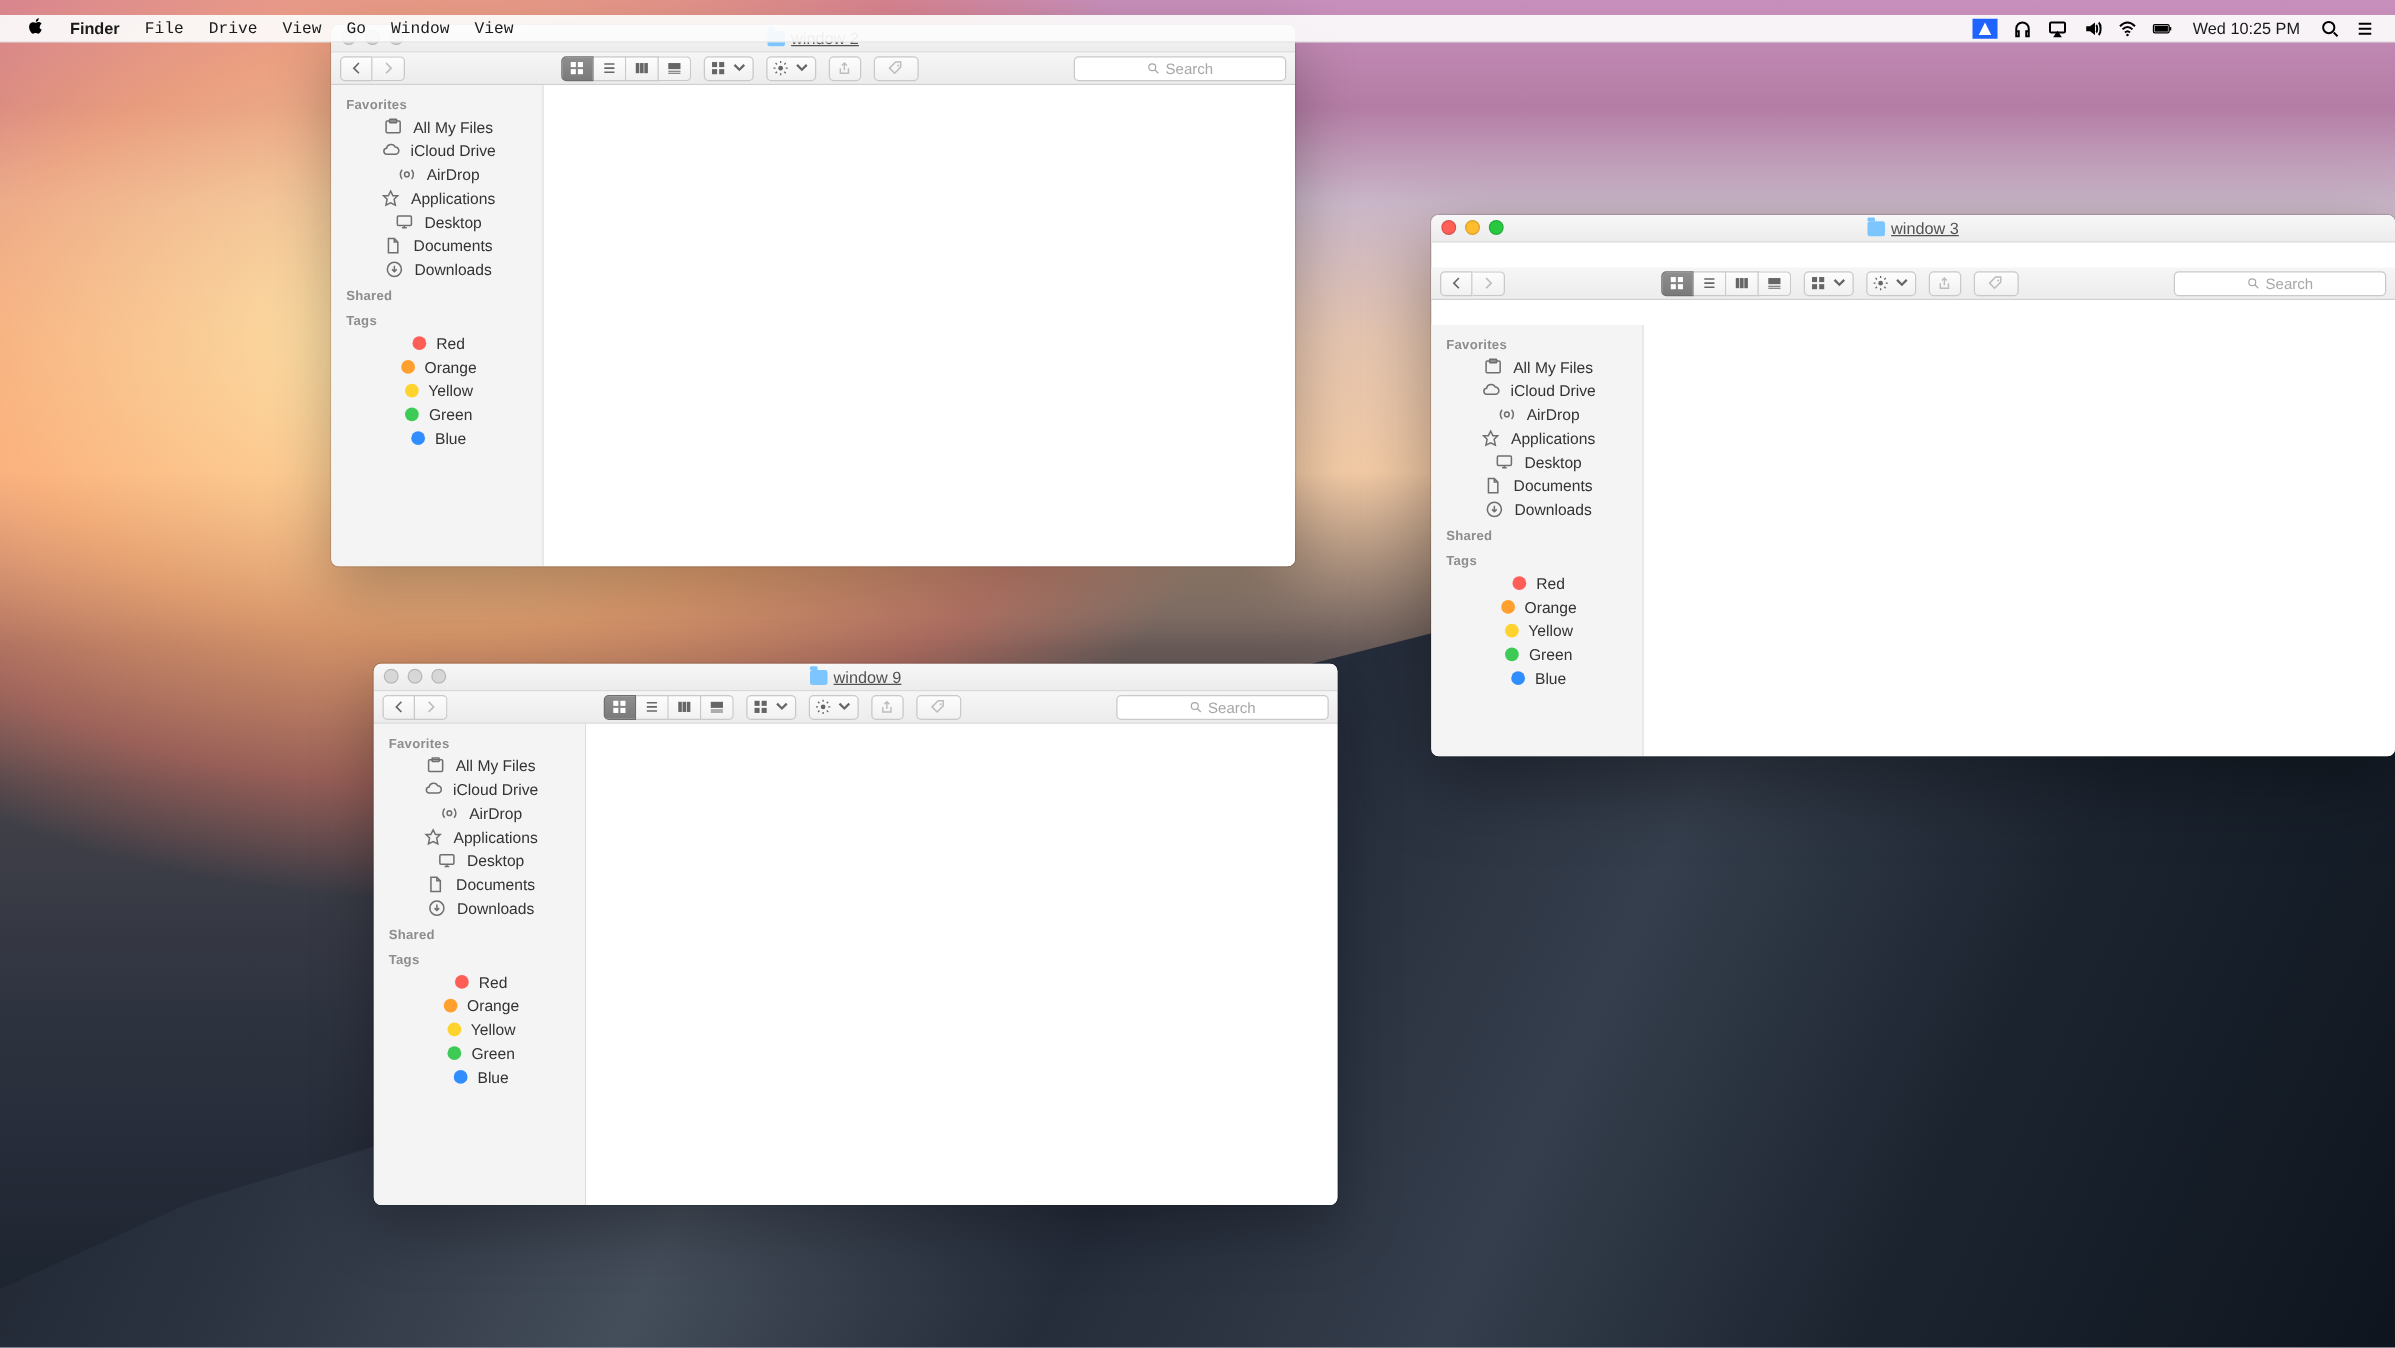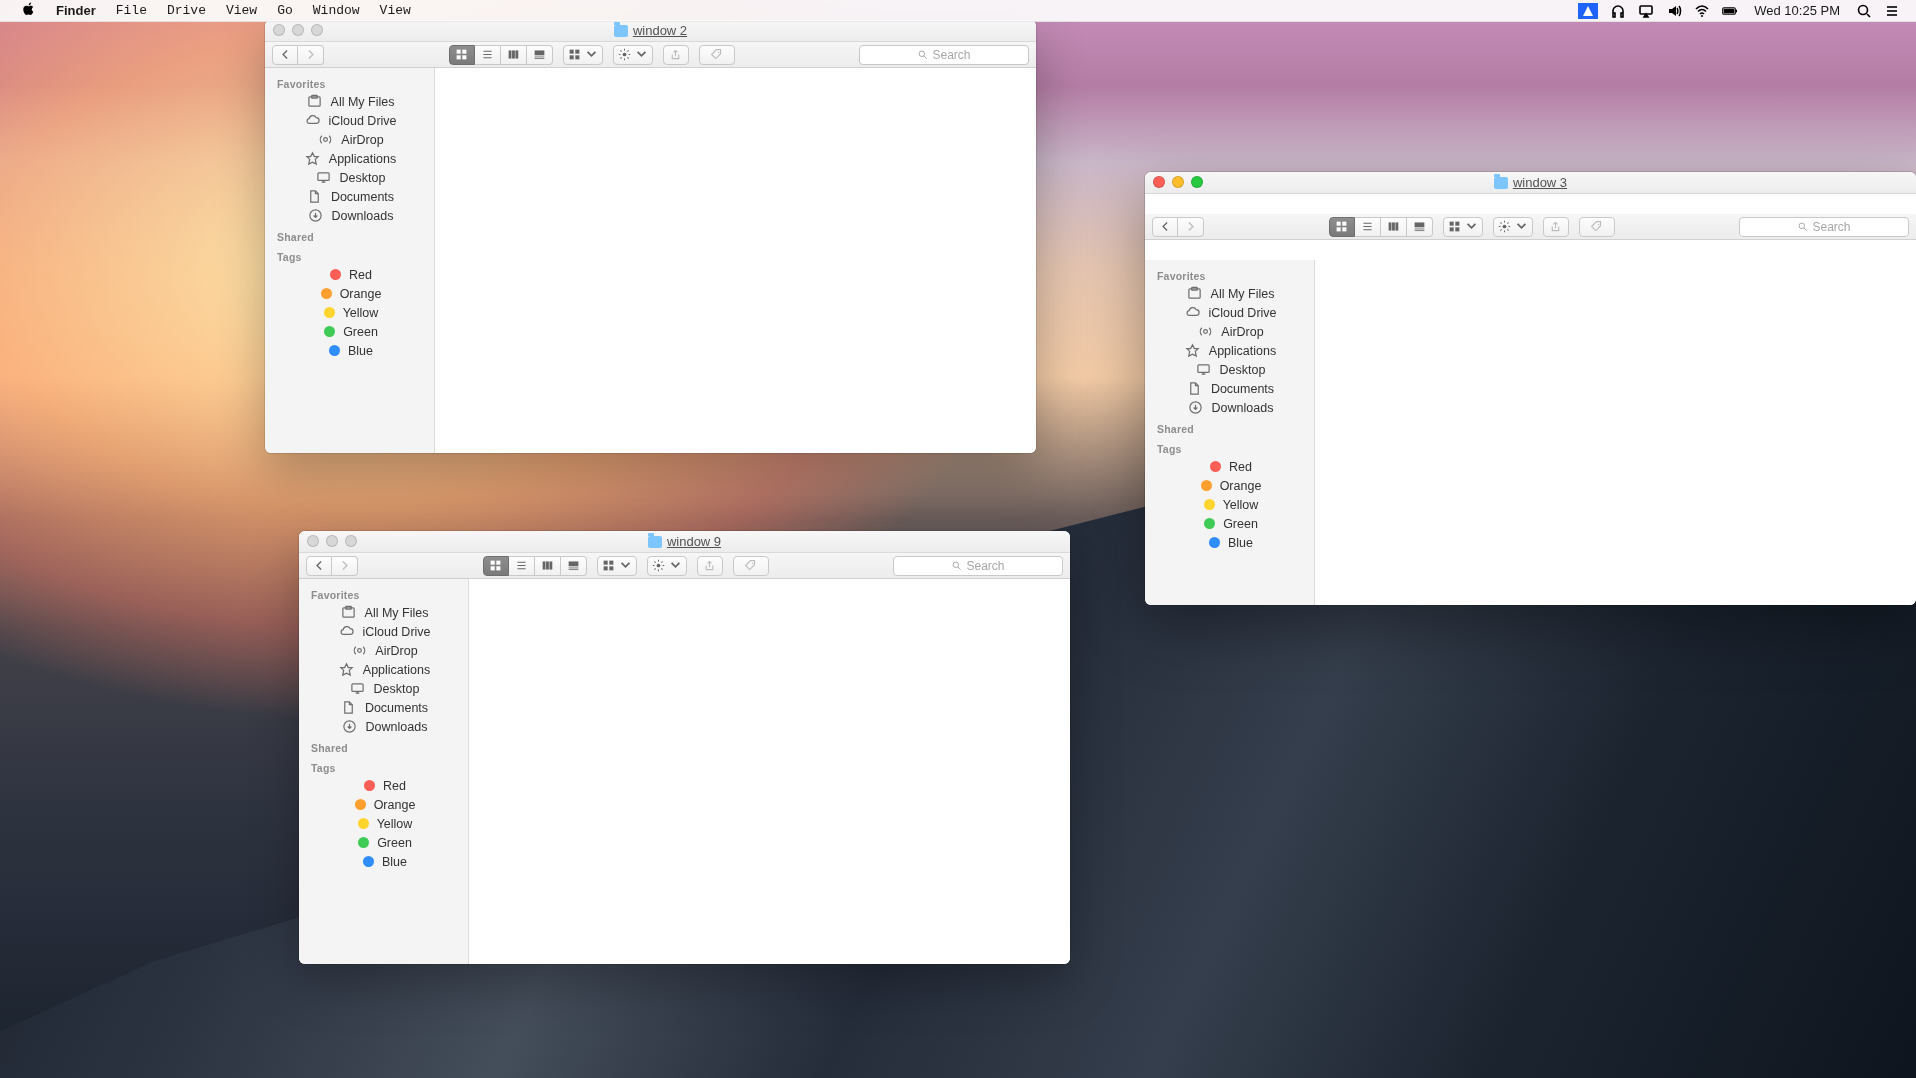--- a/index.html
+++ b/index.html
@@ -16,21 +16,21 @@
 #rock {
   position:absolute; left:0; right:0; top:46%; bottom:0;
   background:
     linear-gradient(115deg,#1f2630 0%,#323947 20%,#4a5360 35%,#2b3240 50%,#3b4452 65%,#222a36 80%,#141b24 100%);
   clip-path:polygon(0% 92%, 8% 80%, 18% 70%, 30% 36%, 42% 20%, 50% 10%, 62% 0%, 100% 0%, 100% 100%, 0% 100%);
   filter:contrast(1.05) brightness(0.95);
 }
 
 
 #menubar {
-  position:absolute; top:0; left:0; right:0; height:22px;
+  position:absolute; top:12px; left:0; right:0; height:22px;
   background:rgba(252,252,252,0.92);
   display:flex; align-items:center; font-size:13px; color:#1a1a1a;
   border-bottom:1px solid rgba(0,0,0,0.08);
   padding:0 10px 0 12px;
   z-index:1000;
 }
 #menubar .app { font-weight:600; margin:0 10px; }
 #menubar .m { margin:0 10px; cursor:default;font-family:Liberation Mono, monospace; }
 #menubar .spacer { flex:1; }
 #menubar .r { margin:0 6px; display:flex; align-items:center; }

